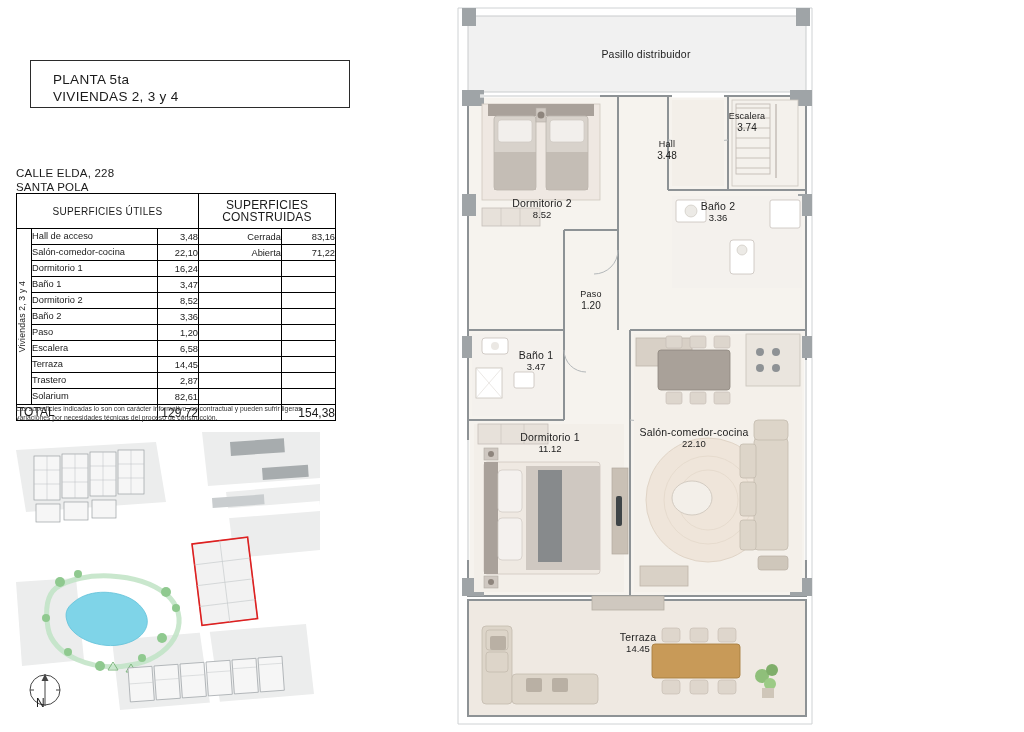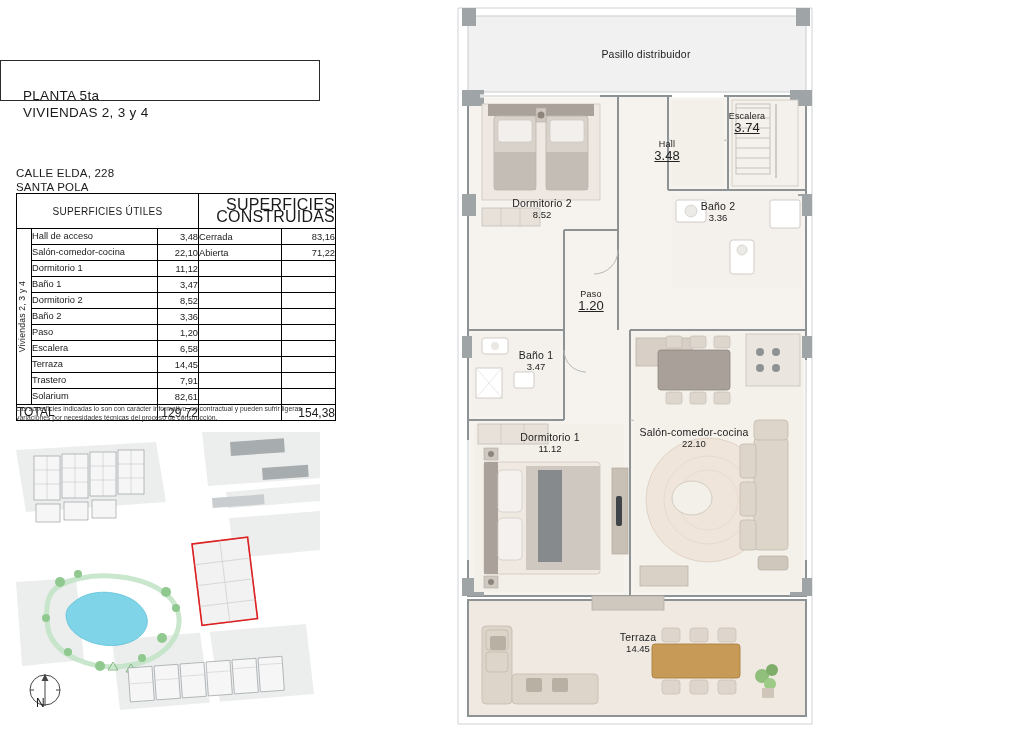--- a/index.html
+++ b/index.html
@@ -10,71 +10,71 @@
     color:#1a1a1a;
     overflow:hidden;
     position:relative;
   }
   .page{position:absolute;inset:0;}
 
   
   .left{position:absolute;left:0;top:0;width:420px;height:732px;}
 
   .title-box{
-    position:absolute;left:0;top:60px;width:320px;height:41px;
+    position:absolute;left:30px;top:60px;width:320px;height:48px;
     border:1px solid #2b2b2b;box-sizing:border-box;
-    padding:26px 0 0 22px;
+    padding:10px 0 0 22px;
   }
   .title-box .l1{font-size:13.5px;letter-spacing:.3px;line-height:17px;}
   .title-box .l2{font-size:13.5px;letter-spacing:.3px;line-height:17px;}
 
   .addr{position:absolute;left:16px;top:160px;font-size:11.5px;line-height:14px;letter-spacing:.2px;margin-top:6px;}
 
   
   .tbl-wrap{position:absolute;left:16px;top:193px;width:320px;}
   table.surf{border-collapse:collapse;width:320px;font-size:9.3px;}
   table.surf td,table.surf th{border:1px solid #000;padding:0;}
   .hdr-left{
     width:184px;height:34px;text-align:center;vertical-align:middle;
     font-size:10px;font-weight:400;letter-spacing:.3px;
   }
   .hdr-right{
-    width:136px;height:34px;text-align:right;vertical-align:middle;
-    font-size:16px;font-weight:400;letter-spacing:.2px;padding-left:6px;line-height:12px;
+    width:136px;height:34px;text-align:center;vertical-align:middle;
+    font-size:12px;font-weight:400;letter-spacing:.2px;padding-left:6px;line-height:12px;
   }
   .rot-cell{
     width:14px;text-align:center;vertical-align:middle;border-right:1px solid #000;
   }
   .rot-txt{
     writing-mode:vertical-rl;transform:rotate(180deg);
     font-size:8.6px;white-space:nowrap;letter-spacing:.2px;
   }
   .nm{padding-left:4px;height:15px;line-height:15px;white-space:nowrap;}
   .vl{text-align:right;padding-right:4px;width:40px;}
-  .nm2{padding-left:4px;width:68px;white-space:nowrap;}
+  .nm2{padding-left:4px;width:68px;white-space:nowrap;text-align:right;}
   .vl2{text-align:right;padding-right:4px;width:44px;}
   .blank{border-left:1px solid #000;border-right:1px solid #000;}
   .total td{font-size:12px;}
   .note{position:absolute;left:16px;top:404px;width:310px;font-size:6.8px;line-height:9px;color:#333;}
 
   
   .site{position:absolute;left:16px;top:432px;width:304px;height:278px;background:#ffffff;overflow:hidden;}
   .site svg{display:block;}
   .north{position:absolute;left:22px;top:668px;width:46px;height:48px;}
   .north .n-letter{position:absolute;left:14px;top:28px;font-size:12px;}
 
   
   .plan{position:absolute;left:440px;top:0;width:584px;height:656px;}
   .plan svg{display:block;}
 
   .lbl{position:absolute;text-align:center;color:#222;line-height:12px;}
   .lbl .n{font-size:10.5px;letter-spacing:.2px;}
   .lbl .a{font-size:9.5px;}
   .lbl.small .n{font-size:9px;}
-  .lbl.small .a{font-size:13px;text-decoration:underline;}
+  .lbl.small .a{font-size:10px;}
 </style>
 </head>
 <body>
 
 <div class="page">
 
   <div class="left">
 
     <div class="title-box">
       <div class="l1">PLANTA 5ta</div>
@@ -106,21 +106,21 @@
 
         <tr>
           <td class="nm">Salón-comedor-cocina</td>
           <td class="vl">22,10</td>
           <td class="nm2">Abierta</td>
           <td class="vl2">71,22</td>
         </tr>
 
         <tr>
           <td class="nm">Dormitorio 1</td>
-          <td class="vl">11,12</td>
+          <td class="vl">16,24</td>
           <td class="nm2 blank"></td>
           <td class="vl2"></td>
         </tr>
 
         <tr>
           <td class="nm">Baño 1</td>
           <td class="vl">3,47</td>
           <td class="nm2 blank"></td>
           <td class="vl2"></td>
         </tr>
@@ -155,21 +155,21 @@
 
         <tr>
           <td class="nm">Terraza</td>
           <td class="vl">14,45</td>
           <td class="nm2 blank"></td>
           <td class="vl2"></td>
         </tr>
 
         <tr>
           <td class="nm">Trastero</td>
-          <td class="vl">7,91</td>
+          <td class="vl">2,87</td>
           <td class="nm2 blank"></td>
           <td class="vl2"></td>
         </tr>
 
         <tr>
           <td class="nm">Solarium</td>
           <td class="vl">82,61</td>
           <td class="nm2 blank"></td>
           <td class="vl2"></td>
         </tr>

